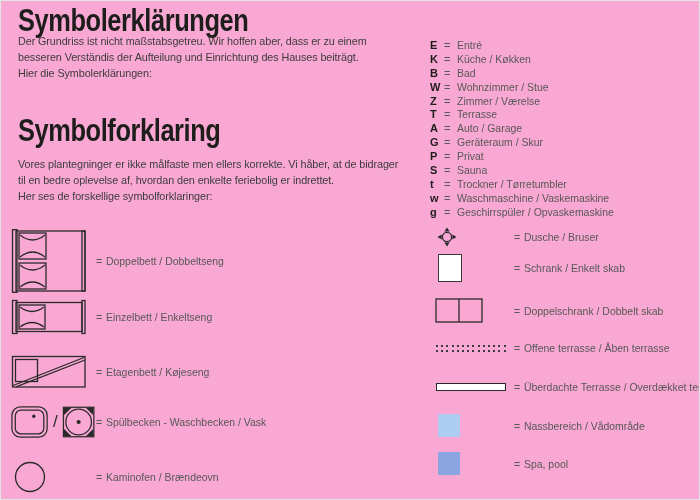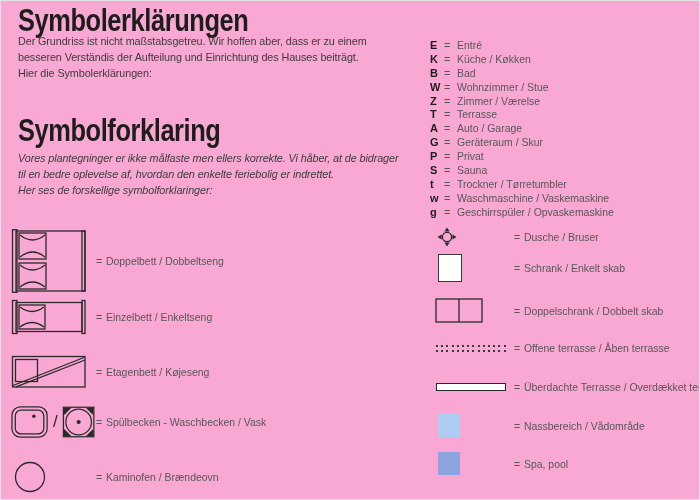--- a/index.html
+++ b/index.html
@@ -55,21 +55,21 @@
 <div class="page">
 
   <h1 class="h-title" style="top:2px;">Symbolerklärungen</h1>
   <div class="para" style="top:32px;">
     <span class="pline">Der Grundriss ist nicht maßstabsgetreu. Wir hoffen aber, dass er zu einem</span>
     <span class="pline">besseren Verständis der Aufteilung und Einrichtung des Hauses beiträgt.</span>
     <span class="pline">Hier die Symbolerklärungen:</span>
   </div>
 
   <h1 class="h-title" style="top:112px;">Symbolforklaring</h1>
-  <div class="para" style="top:149px;font-style:italic;">
+  <div class="para" style="top:155px;">
     <span class="pline">Vores plantegninger er ikke målfaste men ellers korrekte. Vi håber, at de bidrager</span>
     <span class="pline">til en bedre oplevelse af, hvordan den enkelte feriebolig er indrettet.</span>
     <span class="pline">Her ses de forskellige symbolforklaringer:</span>
   </div>
 
   <div class="abbr-list">
     <div class="abbr-row">
         <span class="abbr-key">E</span>
         <span class="abbr-eq">=</span>
         <span class="abbr-label">Entré</span>

